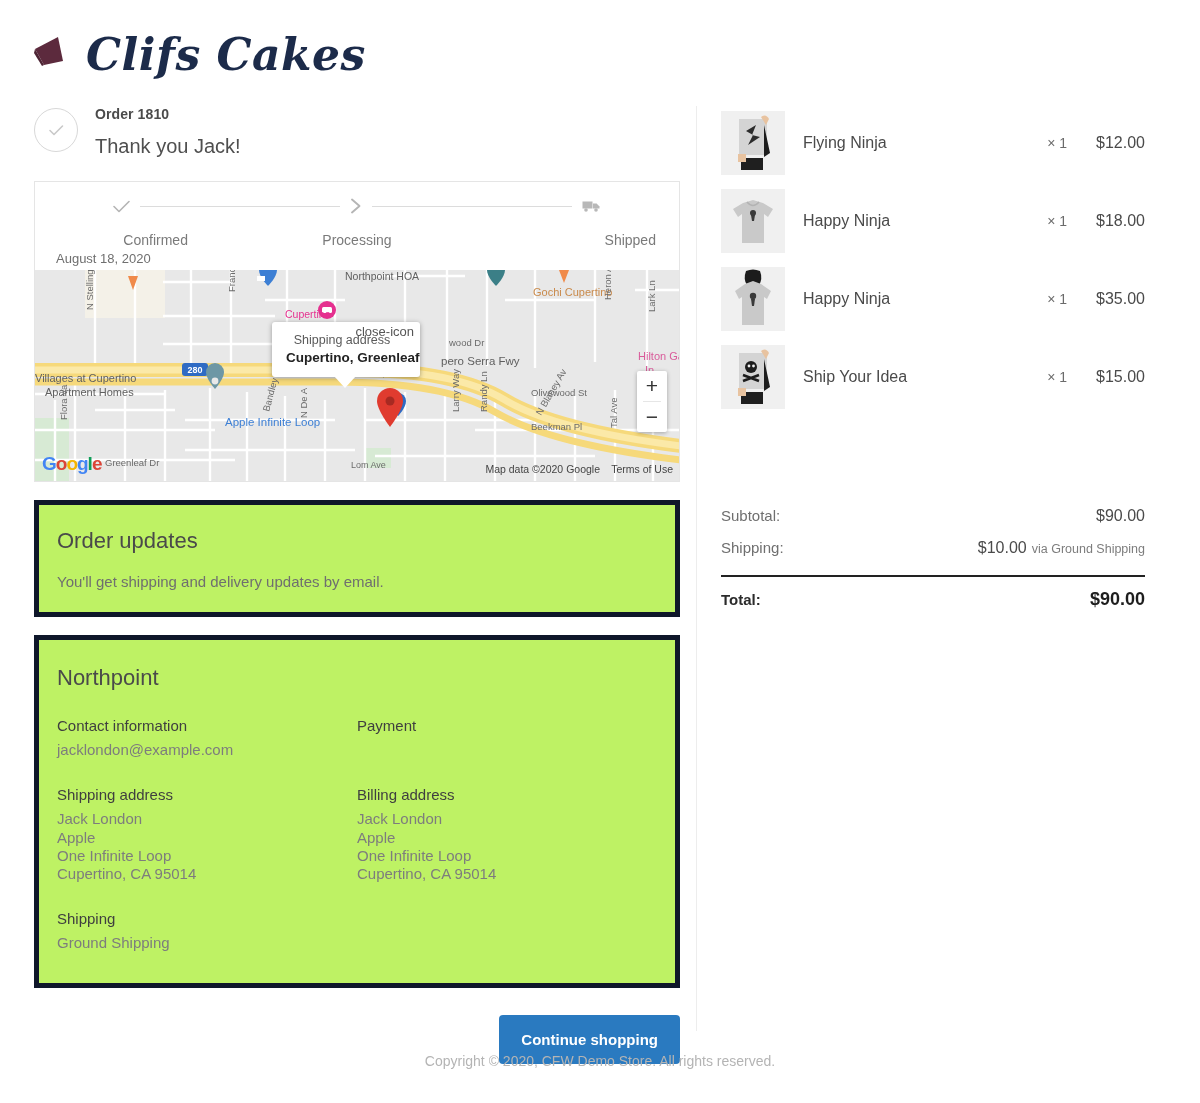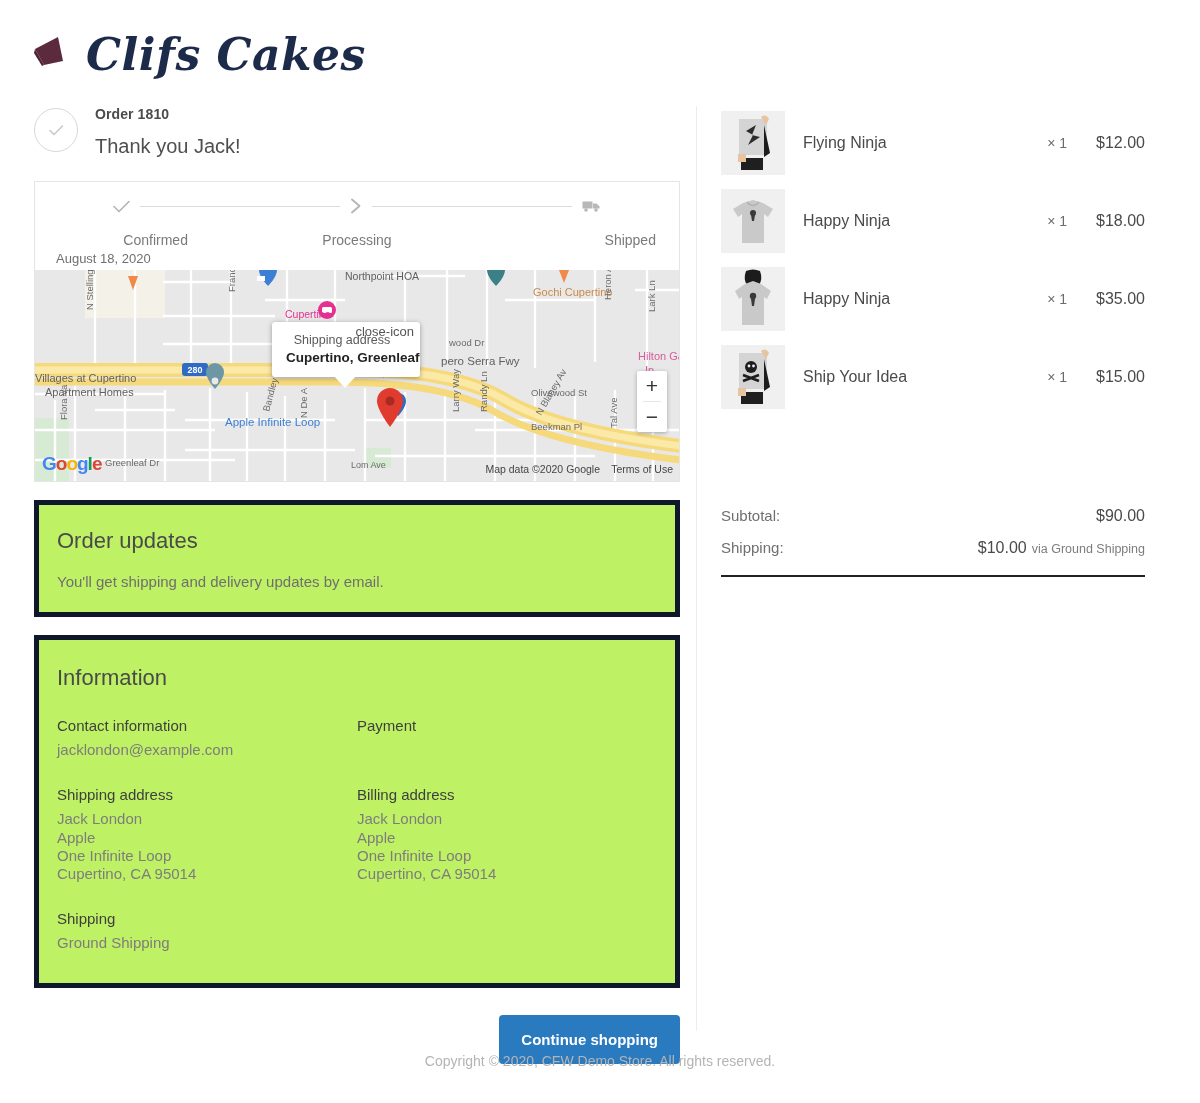--- a/index.html
+++ b/index.html
@@ -337,21 +337,21 @@
       <div class="map-attr">Map data ©2020 Google</div>
       <div class="map-terms">Terms of Use</div>
     </div>
 
     <div class="panel">
       <div class="panel-title">Order updates</div>
       <div class="panel-sub">You'll get shipping and delivery updates by email.</div>
     </div>
 
     <div class="panel info-panel">
-      <div class="panel-title">Information</div>
+      <div class="panel-title">Northpoint</div>
 
       <div class="info-grid">
         <div class="info-col">
           <div class="info-h">Contact information</div>
           <div class="info-v">jacklondon@example.com</div>
         </div>
         <div class="info-col">
           <div class="info-h">Payment</div>
         </div>
       </div>
@@ -460,17 +460,21 @@
       <div class="total-row">
         <div class="total-label">Subtotal:</div>
         <div class="total-value">$90.00</div>
       </div>
       <div class="total-row">
         <div class="total-label">Shipping:</div>
         <div class="total-value">$10.00</div>
         <div class="total-note">via Ground Shipping</div>
       </div>
       <div class="totals-rule"></div>
+      <div class="grand-row">
+        <div class="grand-label">Total:</div>
+        <div class="grand-value">$90.00</div>
+      </div>
     </div>
   </div>
 
   <div class="footer">Copyright © 2020, CFW Demo Store. All rights reserved.</div>
 </div>
 
 </body></html>

